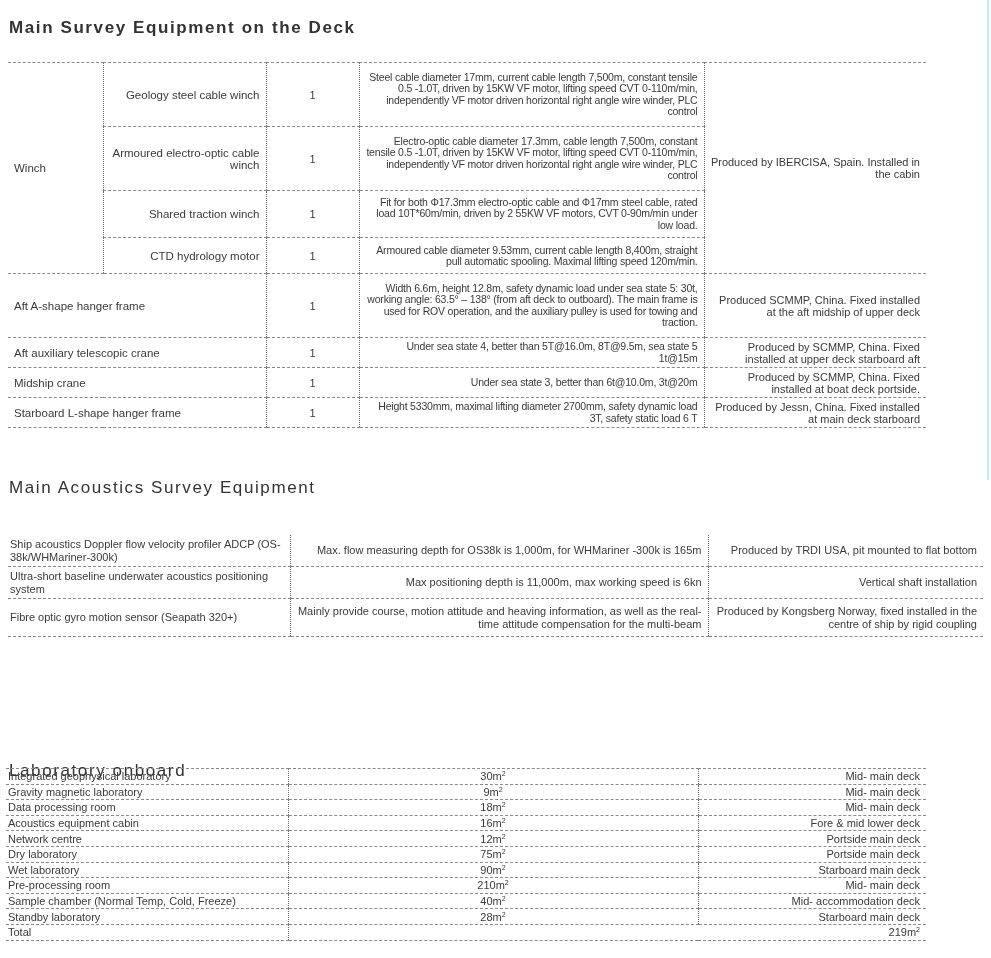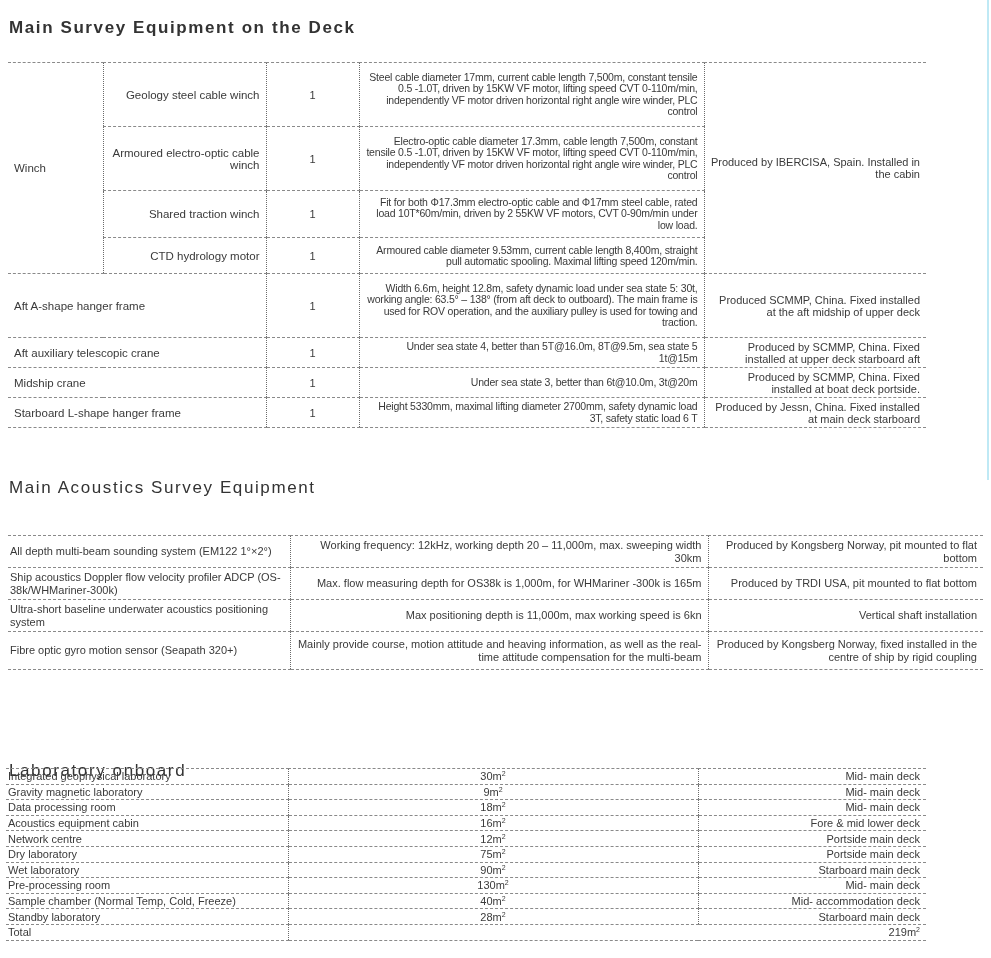--- a/index.html
+++ b/index.html
@@ -104,25 +104,20 @@
 
 <h2 style="left:9px; top:478px;">Main Acoustics Survey Equipment</h2>
 
 <table id="acou">
   <colgroup>
     <col style="width:282px">
       <col style="width:418px">
       <col style="width:275px">
   </colgroup>
   <tbody>
-    <tr class="dash-t">
-      <td class="dash-b" style="padding-left:2px">All depth multi-beam sounding system (EM122 1°×2°)</td>
-      <td class="vl dash-b">Working frequency: 12kHz, working depth 20 – 11,000m, max. sweeping width 30km</td>
-      <td class="vl dash-b">Produced by Kongsberg Norway, pit mounted to flat bottom</td>
-    </tr>
     <tr>
       <td class="dash-b" style="padding-left:2px">Ship acoustics Doppler flow velocity profiler ADCP (OS-38k/WHMariner-300k)</td>
       <td class="vl dash-b">Max. flow measuring depth for OS38k is 1,000m, for WHMariner -300k is 165m</td>
       <td class="vl dash-b">Produced by TRDI USA, pit mounted to flat bottom</td>
     </tr>
     <tr>
       <td class="dash-b" style="padding-left:2px">Ultra-short baseline underwater acoustics positioning system</td>
       <td class="vl dash-b">Max positioning depth is 11,000m, max working speed is 6kn</td>
       <td class="vl dash-b">Vertical shaft installation</td>
     </tr>
@@ -173,21 +168,21 @@
       <td class="vl dash-b center"><span>75</span><span>m</span><sup>2</sup></td>
       <td class="vl dash-b">Portside main deck</td>
     </tr>
     <tr>
       <td class="dash-b" style="padding-left:2px">Wet laboratory</td>
       <td class="vl dash-b center"><span>90</span><span>m</span><sup>2</sup></td>
       <td class="vl dash-b">Starboard main deck</td>
     </tr>
     <tr>
       <td class="dash-b" style="padding-left:2px">Pre-processing room</td>
-      <td class="vl dash-b center"><span>130</span><span>m</span><sup>2</sup></td>
+      <td class="vl dash-b center"><span>210</span><span>m</span><sup>2</sup></td>
       <td class="vl dash-b">Mid- main deck</td>
     </tr>
     <tr>
       <td class="dash-b" style="padding-left:2px">Sample chamber (Normal Temp, Cold, Freeze)</td>
       <td class="vl dash-b center"><span>40</span><span>m</span><sup>2</sup></td>
       <td class="vl dash-b">Mid- accommodation deck</td>
     </tr>
     <tr>
       <td class="dash-b" style="padding-left:2px">Standby laboratory</td>
       <td class="vl dash-b center"><span>28</span><span>m</span><sup>2</sup></td>

